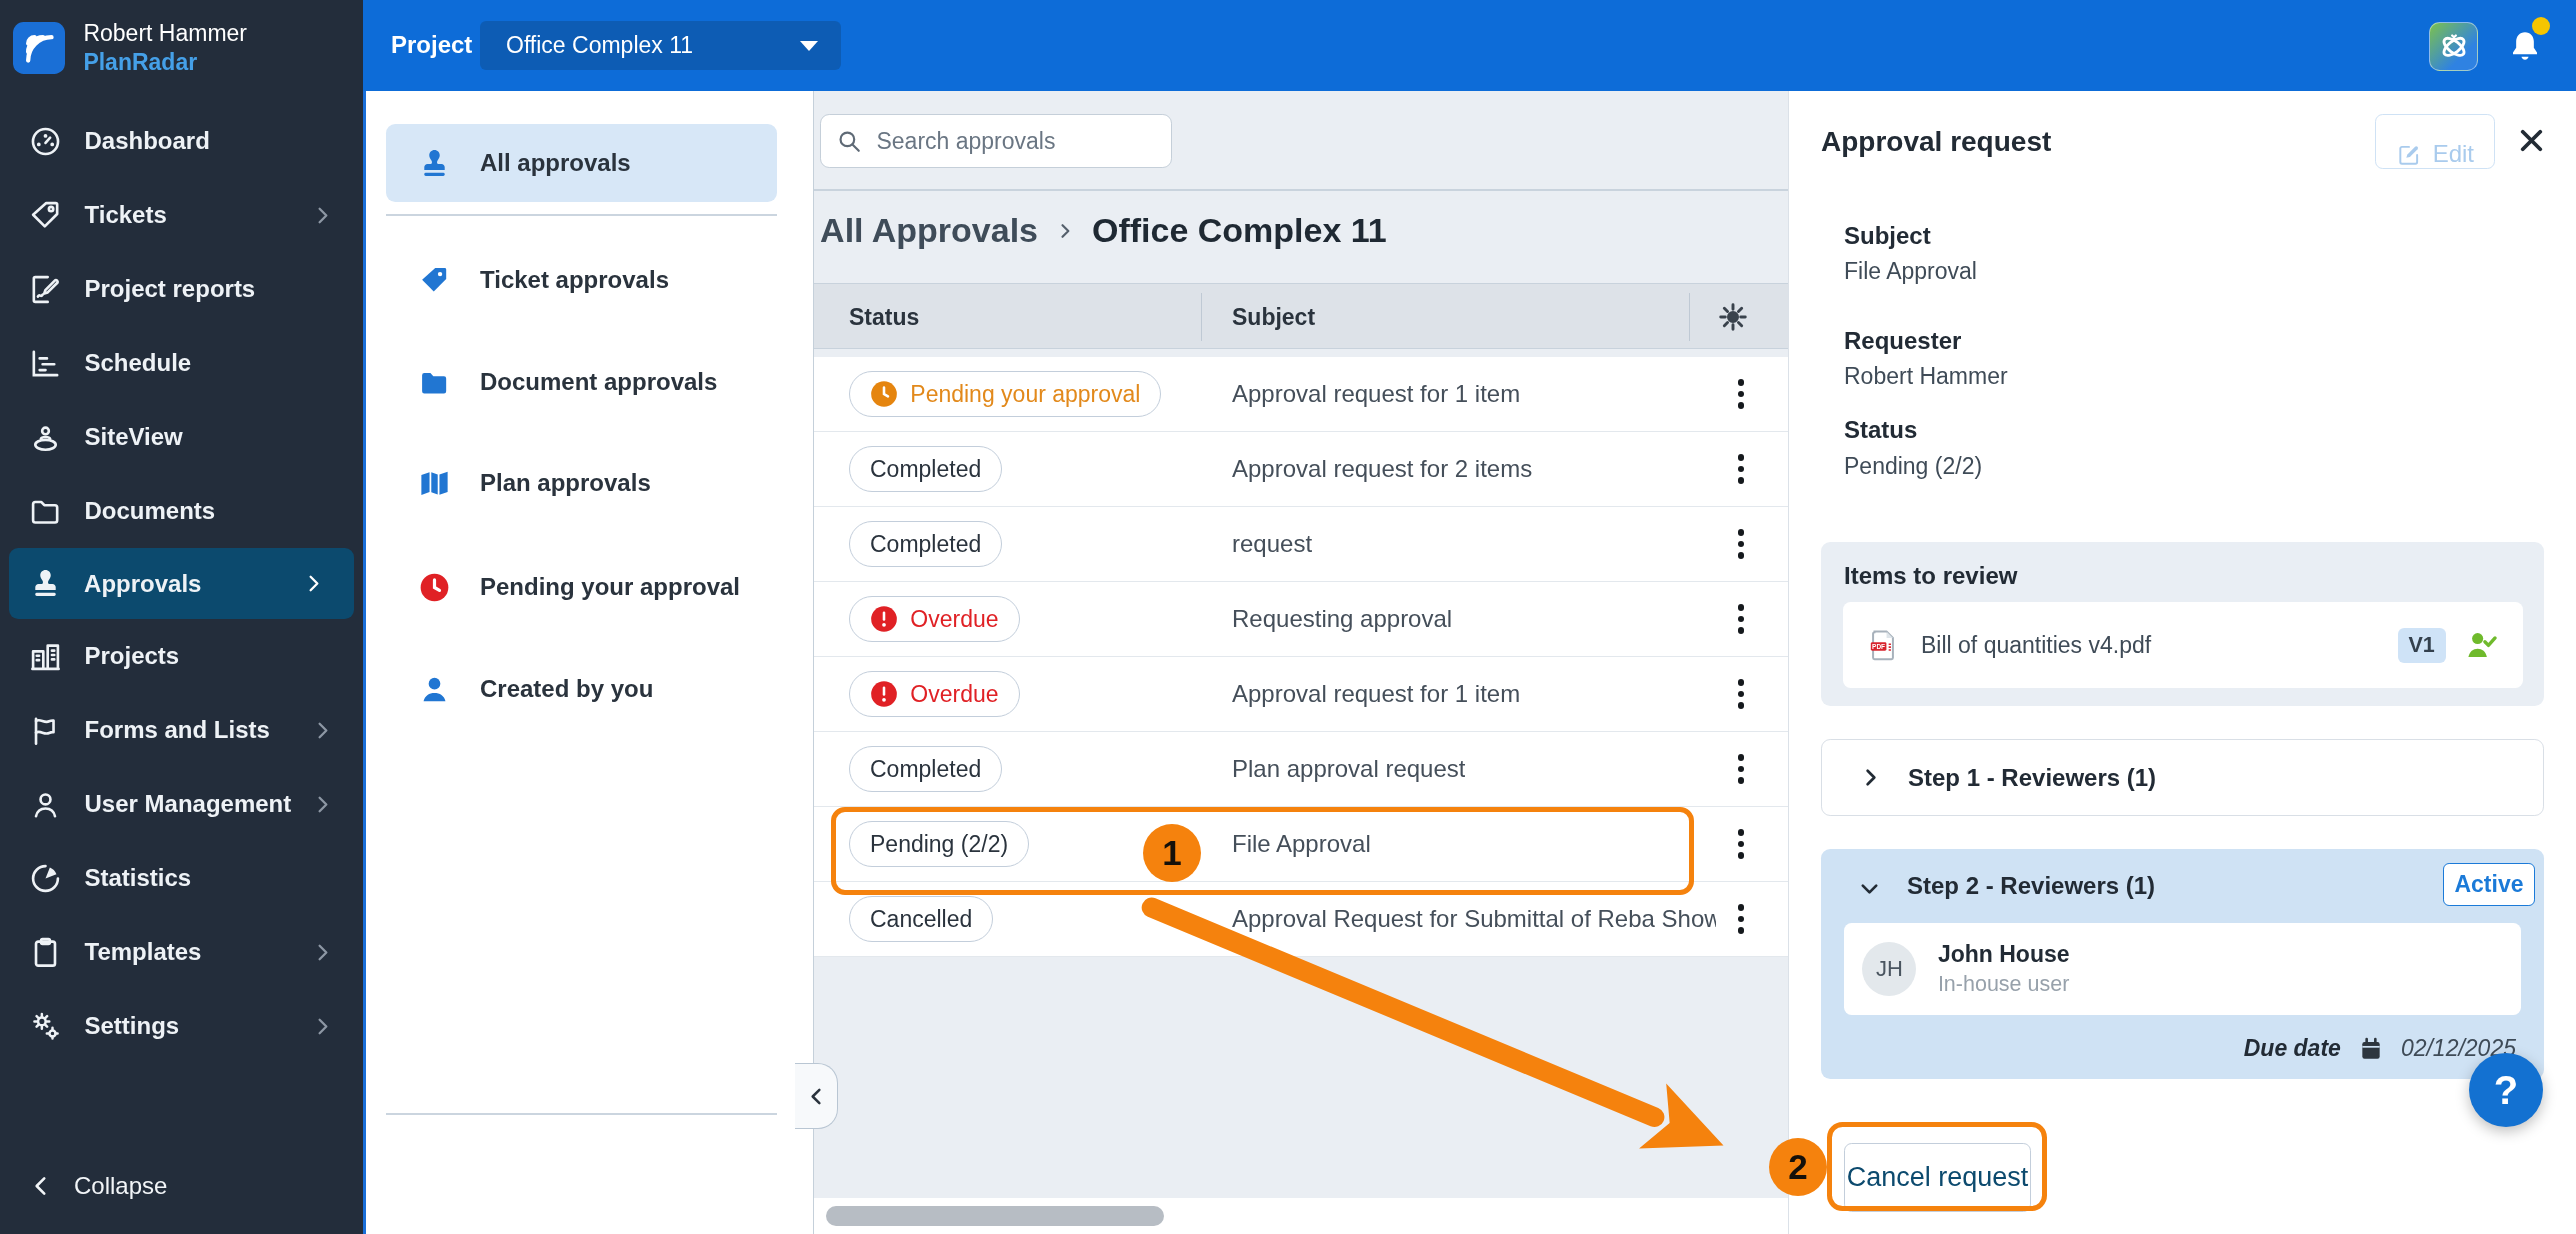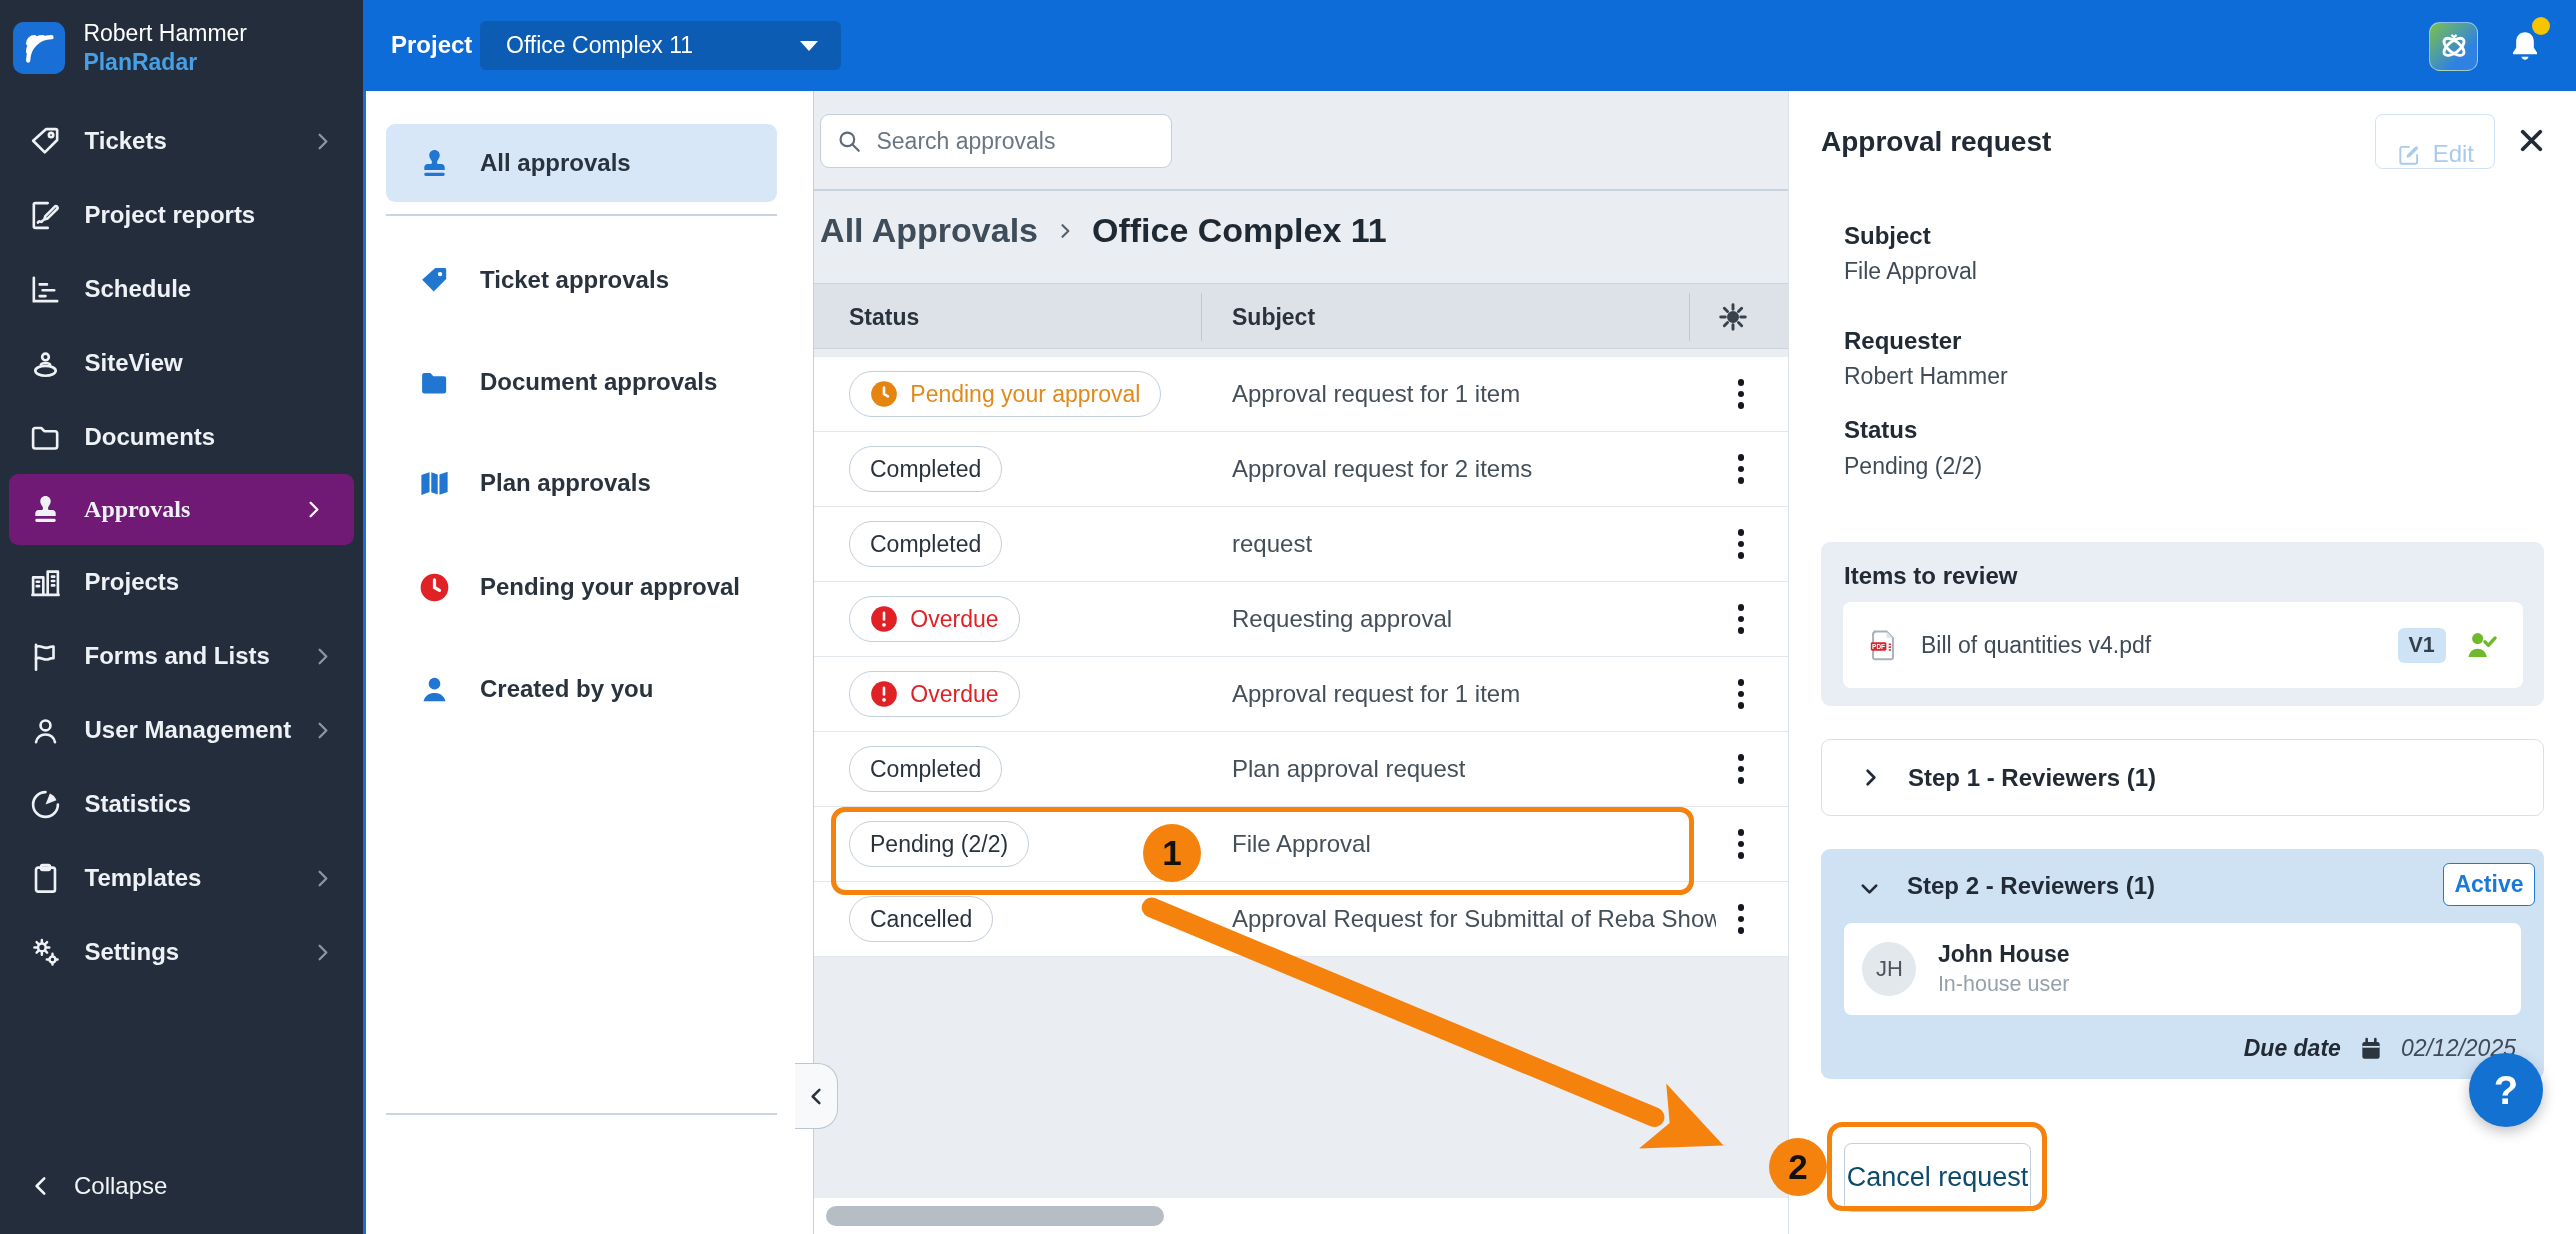--- a/index.html
+++ b/index.html
@@ -12,21 +12,21 @@
   .sidebar { position:absolute; left:0; top:0; width:363px; height:1234px; background:#232d3b; z-index:4; }
   .brand { position:absolute; left:13px; top:19px; display:flex; gap:18.4px; align-items:center; }
   .brand-logo { width:52px; height:52px; border-radius:10.7px; background:#1a6fd6; display:flex; align-items:center; justify-content:center; }
   .brand-name { color:#ffffff; font-size:23px; line-height:29px; }
   .brand-sub { color:#45a0e8; font-size:23px; font-weight:bold; line-height:29px; }
   .nav { position:absolute; left:0; top:104px; width:363px; }
   .nav-item { position:relative; height:74px; display:flex; align-items:center; padding-left:28px; color:#eef2f6; cursor:pointer; }
   .nav-item .nicon { width:35px; height:35px; color:#eef2f6; flex:0 0 35px; }
   .nav-item .nlabel { font-size:24px; font-weight:600; margin-left:21.5px; }
   .nav-item .nchev { position:absolute; right:29px; width:23px; height:23px; color:#8d97a4; }
-  .nav-item.active { background:#701a75; border-radius:9.2px; margin:0 9.2px; padding-left:18.4px; height:71px;font-family:Liberation Serif, serif; }
+  .nav-item.active { background:#0c4a6e; border-radius:9.2px; margin:0 9.2px; padding-left:18.4px; height:71px; }
   .nav-item.active .nchev { color:#ffffff; }
   .collapse-row { position:absolute; left:28px; bottom:34px; display:flex; align-items:center; gap:20px; color:#f2f5f8; cursor:pointer;justify-content:space-between; }
   .collapse-row .nicon { width:26px; height:26px; }
   .collapse-row .nlabel { font-size:24px; }
 
   
   .topbar { position:absolute; left:363px; top:0; width:2213px; height:91px; background:#0d6cd8; z-index:3; }
   .tb-label { position:absolute; left:28px; top:31px; color:#ffffff; font-size:24px; font-weight:bold; }
   .tb-select { position:absolute; left:117px; top:21px; width:361px; height:49px; background:#0d5cb4; border-radius:6.1px; display:flex; align-items:center; padding:0 26px; cursor:pointer; }
   .tb-select .val { color:#ffffff; font-size:23px; }
@@ -133,20 +133,32 @@
       <div>
         <div class="brand-name">Robert Hammer</div>
         <div class="brand-sub">PlanRadar</div>
       </div>
     </div>
 
     <nav class="nav">
       <div class="nav-item">
         <span class="nicon">
             <svg viewBox="0 0 24 24">
+              <g fill="none" stroke="currentColor" stroke-width="1.8" stroke-linecap="round">
+                <circle cx="12" cy="12" r="8.6"></circle>
+                <path d="M12 13l3.2-3.6"></path>
+                <path d="M7.4 14h.01M16.6 14h.01M12 8.2h.01" stroke-width="2.6"></path>
+              </g>
+            </svg>
+          </span>
+        <span class="nlabel">Dashboard</span>
+      </div>
+      <div class="nav-item">
+        <span class="nicon">
+            <svg viewBox="0 0 24 24">
               <g fill="none" stroke="currentColor" stroke-width="1.8" stroke-linejoin="round">
                 <path d="M12.5 3.5h6.5a1 1 0 0 1 1 1V11l-8.5 8.5L3.5 11.5z"></path>
                 <circle cx="15.8" cy="7.6" r="1.5"></circle>
               </g>
             </svg>
           </span>
         <span class="nlabel">Tickets</span>
         <span class="nchev">
             <svg viewBox="0 0 24 24">
               <path d="M9 5l7 7-7 7" fill="none" stroke="currentColor" stroke-width="2.4" stroke-linecap="round" stroke-linejoin="round"></path>

